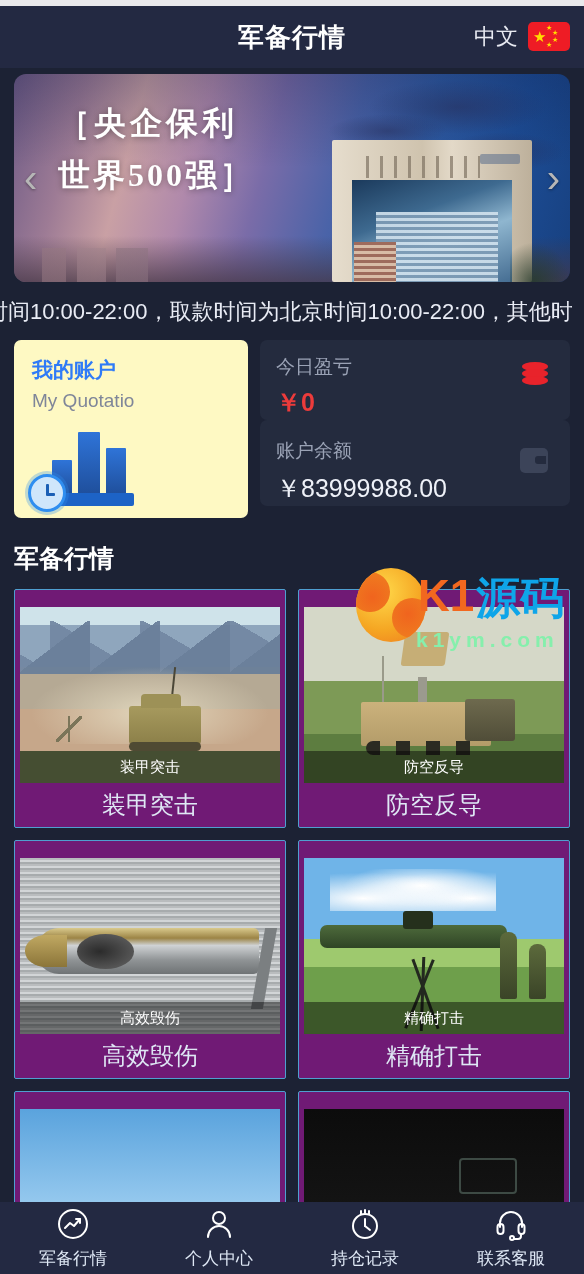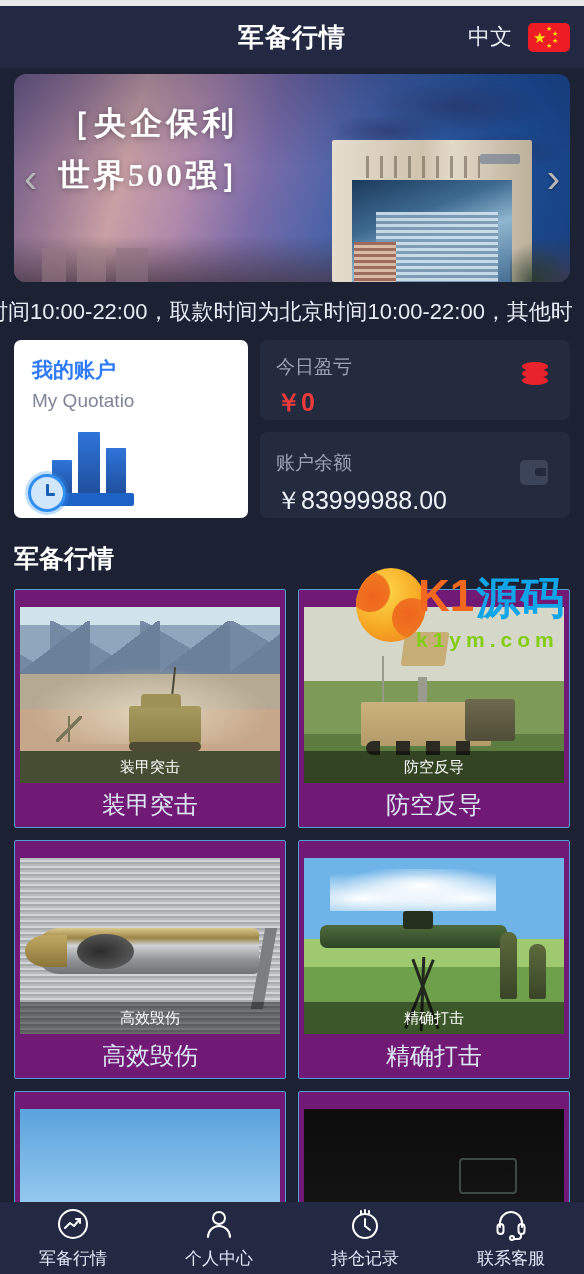--- a/index.html
+++ b/index.html
@@ -24,21 +24,21 @@
     height: 62px;
     background: #232942;
     position: relative;
     display: flex; align-items: center; justify-content: center;
   }
   .header-title {
     color: #ffffff; font-size: 26px; font-weight: bold; letter-spacing: 1px;
   }
   .lang-wrap {
     position: absolute; right: 14px; top: 50%; transform: translateY(-50%);
-    display: flex; align-items: flex-end; gap: 16px;
+    display: flex; align-items: flex-start; gap: 10px;
   }
   .lang-label { color: #e8eaf2; font-size: 22px; }
   .flag {
     width: 42px; height: 29px; background: #ee1c25; border-radius: 5px;
     position: relative; overflow: hidden; display: block;
   }
   .flag .big-star {
     position: absolute; left: 5px; top: 7px; font-size: 15px; color: #ffde00; line-height: 15px;
   }
   .flag .s { position: absolute; color: #ffde00; line-height: 6px; font-size: 7px; }
@@ -131,21 +131,21 @@
   .notice-text {
     color: #e9ecf5; font-size: 22px; white-space: nowrap;
     margin-left: -14px;
   }
 
   
   .account {
     display: flex; gap: 12px; padding: 6px 14px 0 14px;
   }
   .acct-left {
-    width: 234px; background: #ffffff; border-radius: 7px;
+    width: 234px; background: #fef9c3; border-radius: 7px;
     padding: 16px 18px 14px 18px; position: relative; height: 178px;
   }
   .acct-title { color: #2f7bf7; font-size: 21px; font-weight: bold; }
   .acct-sub { color: #7f8699; font-size: 19px; margin-top: 6px; }
   .acct-chart { position: absolute; left: 18px; bottom: 8px; width: 110px; height: 74px; }
   .bar { position: absolute; bottom: 16px; border-radius: 1px; }
   .bar1 { left: 20px; width: 20px; height: 34px; background: linear-gradient(to bottom,#2f74d8,#1f4f9c); }
   .bar2 { left: 46px; width: 22px; height: 62px; background: linear-gradient(to bottom,#2f74d8,#1f4f9c); }
   .bar3 { left: 74px; width: 20px; height: 46px; background: linear-gradient(to bottom,#2f74d8,#1f4f9c); }
   .baseline { position: absolute; left: 10px; bottom: 4px; width: 92px; height: 13px; background: #1d63c6; border-radius: 2px; }
@@ -153,21 +153,21 @@
     position: absolute; left: -4px; bottom: -2px; width: 38px; height: 38px;
     border-radius: 50%; background: #cfe6fb; border: 3px solid #2f8ef0;
     box-shadow: 0 0 0 3px rgba(47,142,240,.3);
   }
   .clock::before, .clock::after {
     content: ""; position: absolute; background: #1b5fb5; border-radius: 1px;
   }
   .clock::before { left: 15px; top: 7px; width: 2.5px; height: 11px; }
   .clock::after { left: 15px; top: 16px; width: 9px; height: 2.5px; }
 
-  .acct-right { flex: 1; display: flex; flex-direction: column; gap: 12px; }
+  .acct-right { flex: 1; display: flex; flex-direction: column; }
   .acct-card {
     background: #242b3e; border-radius: 7px; position: relative;
     padding: 14px 16px;
   }
   .card-top { height: 80px; }
   .card-bot { height: 86px; padding-top: 18px; }
   .acct-label { color: #9aa2b5; font-size: 19px; }
   .acct-value-red { color: #ec3b3b; font-size: 25px; font-weight: bold; margin-top: 6px; }
   .acct-value-white { color: #eef1f8; font-size: 25px; margin-top: 8px; }
   .coin-icon {
@@ -217,21 +217,21 @@
   .wm-k1 {
     position: absolute; left: 62px; top: 6px; font-size: 44px; font-weight: bold;
     color: #f2681f; letter-spacing: 0px; line-height: 48px;
   }
   .wm-cn {
     position: absolute; left: 120px; top: 8px; font-size: 44px; font-weight: bold;
     color: #0ea5e9; line-height: 48px;
   }
   .wm-dom {
     position: absolute; left: 60px; top: 62px; font-size: 21px; font-weight: bold;
-    color: #84cc16; letter-spacing: 5px;
+    color: #86efac; letter-spacing: 5px;
   }
 
   
   .grid {
     padding: 14px 14px 0 14px;
     display: grid; grid-template-columns: 1fr 1fr; gap: 12px;
   }
   .pcard {
     border: 1px solid #4f9fd0; background: #701a75; border-radius: 2px;
     padding: 5px 5px 0 5px;

